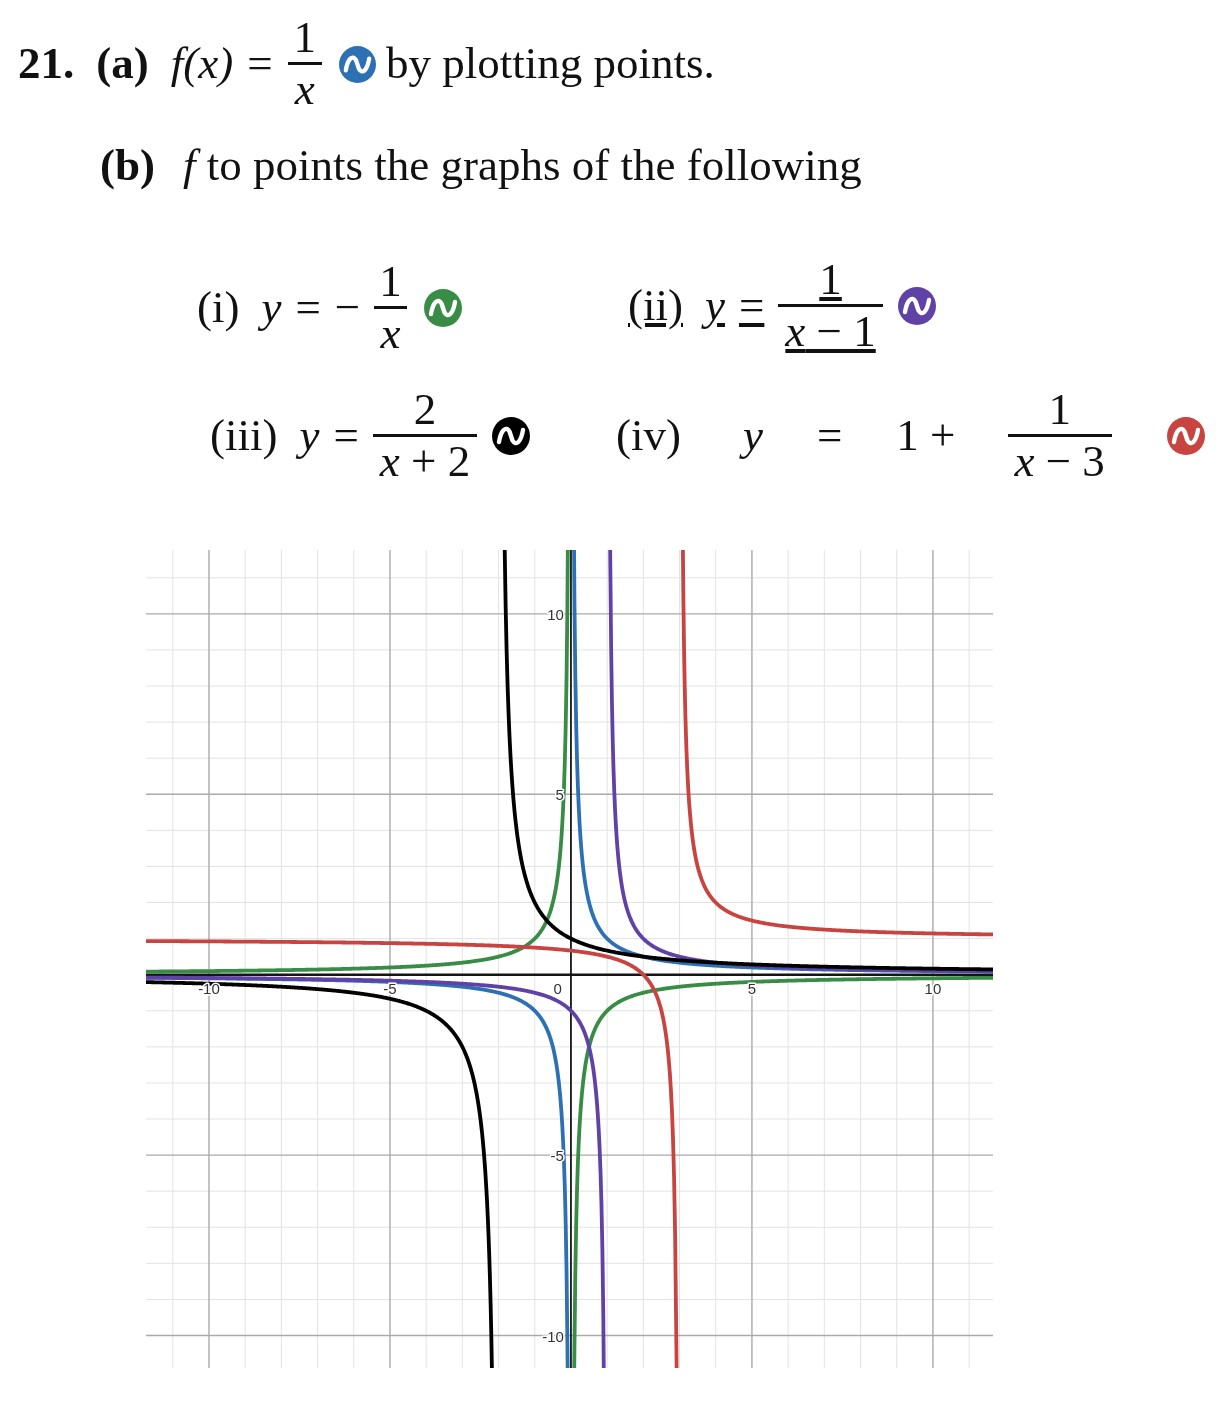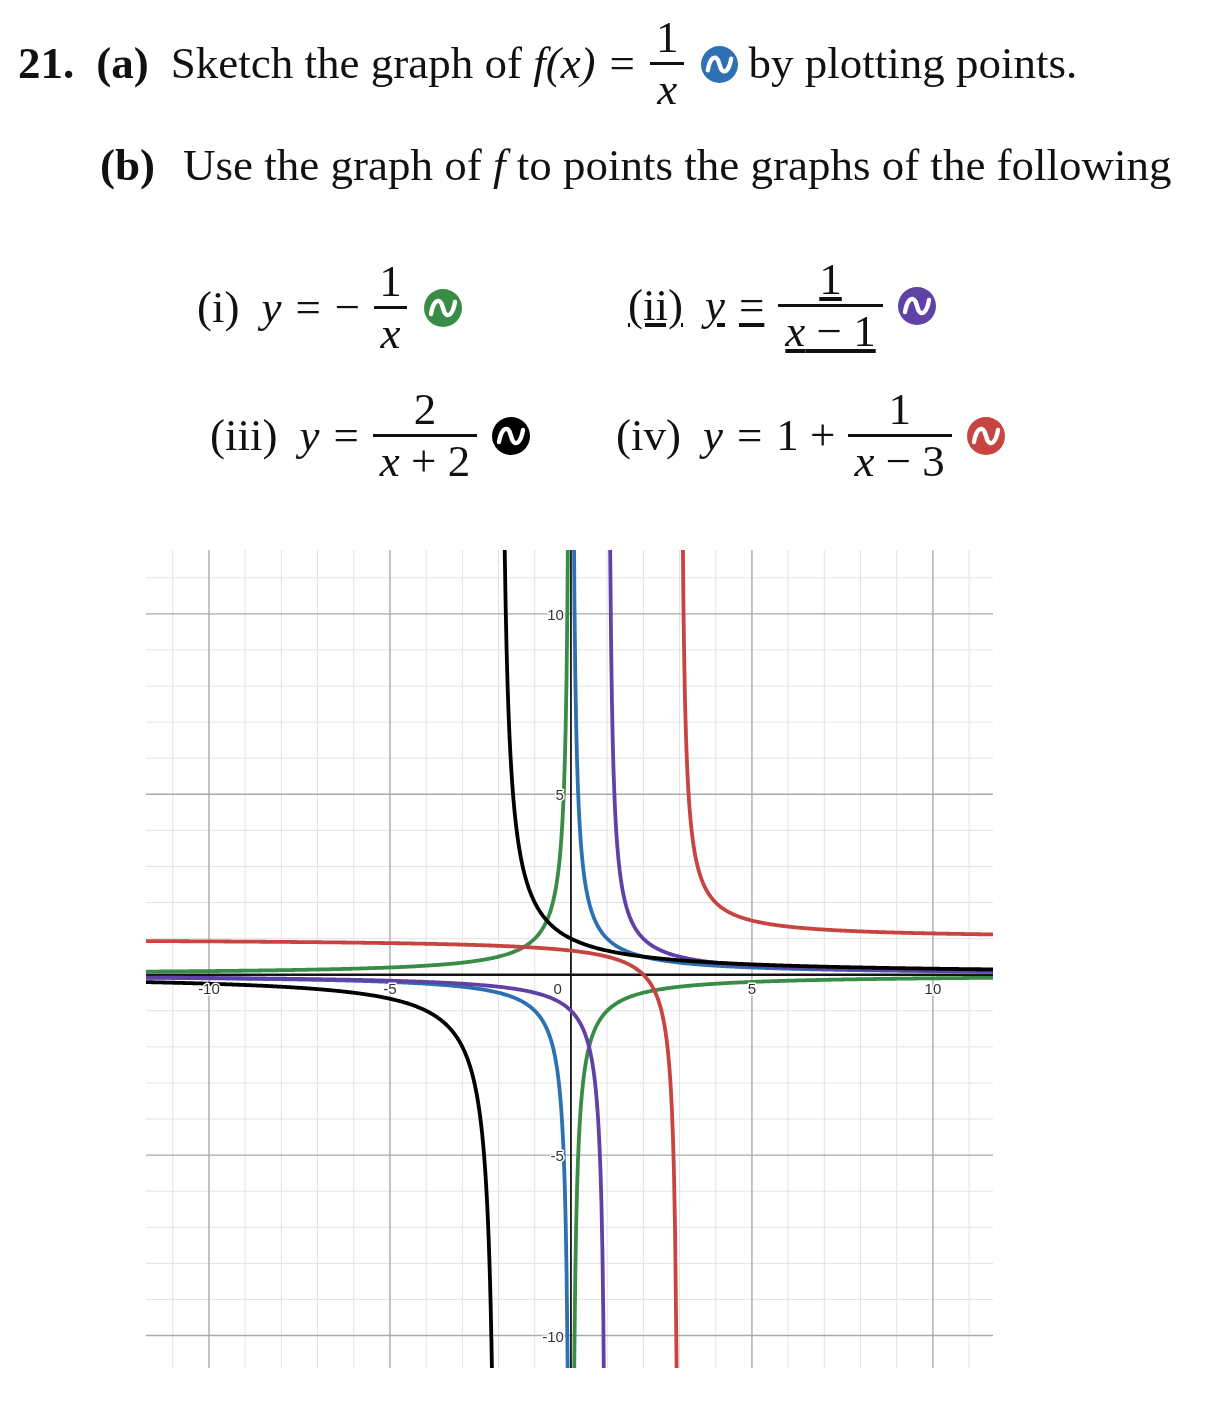--- a/index.html
+++ b/index.html
@@ -23,37 +23,35 @@
                   paint-order:stroke;stroke:#ffffff;stroke-width:3px;stroke-linejoin:round;}
 </style>
 </head>
 <body>
 
 <div id="page">
 
   <div class="line" style="left:18px;top:10px;height:108px;">
     <span class="t b sp-r22">21.</span>
     <span class="t b sp-r22">(a)</span>
-    <span class="t">Sketch the graph of </span>
     <span class="t it sp-r14">f(x)</span>
     <span class="t sp-r14">=</span>
     <span class="frac sp-r12">
       <span class="num">1</span>
       <span class="den"><span class="it">x</span><span></span></span>
     </span>
     <svg class="wave-icon" style="margin-left:4px;margin-right:10px;" width="37" height="37" viewBox="0 0 38 38">
       <circle cx="19" cy="19" r="19" fill="#2d70b3"></circle>
       <path d="M7 25 C 9 13, 14 8.5, 17.5 14.5 L 20.5 23.5 C 24 29.5, 29 25, 31 13" fill="none" stroke="#ffffff" stroke-width="4.4" stroke-linecap="round"></path>
     </svg>
     <span class="t">by plotting points.</span>
   </div>
 
   <div class="line" style="left:100px;top:136px;height:60px;">
     <span class="t b" style="margin-right:28px;">(b)</span>
-    <span class="t">Use the graph of </span>
     <span class="t it">f</span>
     <span class="t"> to points the graphs of the following</span>
   </div>
 
   <div class="line" style="left:197px;top:248px;height:120px;">
     <span class="t sp-r22">(i)</span>
     <span class="t it sp-r14">y</span>
     <span class="t sp-r14">=</span>
     <span class="t prefix">−</span>
     <span class="frac">
@@ -89,21 +87,21 @@
     <span class="frac">
       <span class="num">2</span>
       <span class="den"><span class="it">x</span><span> + 2</span></span>
     </span>
     <svg class="wave-icon" width="38" height="38" viewBox="0 0 38 38">
       <circle cx="19" cy="19" r="19" fill="#000000"></circle>
       <path d="M7 25 C 9 13, 14 8.5, 17.5 14.5 L 20.5 23.5 C 24 29.5, 29 25, 31 13" fill="none" stroke="#ffffff" stroke-width="4.4" stroke-linecap="round"></path>
     </svg>
   </div>
 
-  <div class="line" style="left:616px;top:376px;height:120px;">
+  <div class="line" style="left:616px;top:376px;height:120px;gap:40px;">
     <span class="t sp-r22">(iv)</span>
     <span class="t it sp-r14">y</span>
     <span class="t sp-r14">=</span>
     <span class="t prefix">1 +</span>
     <span class="frac">
       <span class="num">1</span>
       <span class="den"><span class="it">x</span><span> − 3</span></span>
     </span>
     <svg class="wave-icon" width="38" height="38" viewBox="0 0 38 38">
       <circle cx="19" cy="19" r="19" fill="#c74440"></circle>

